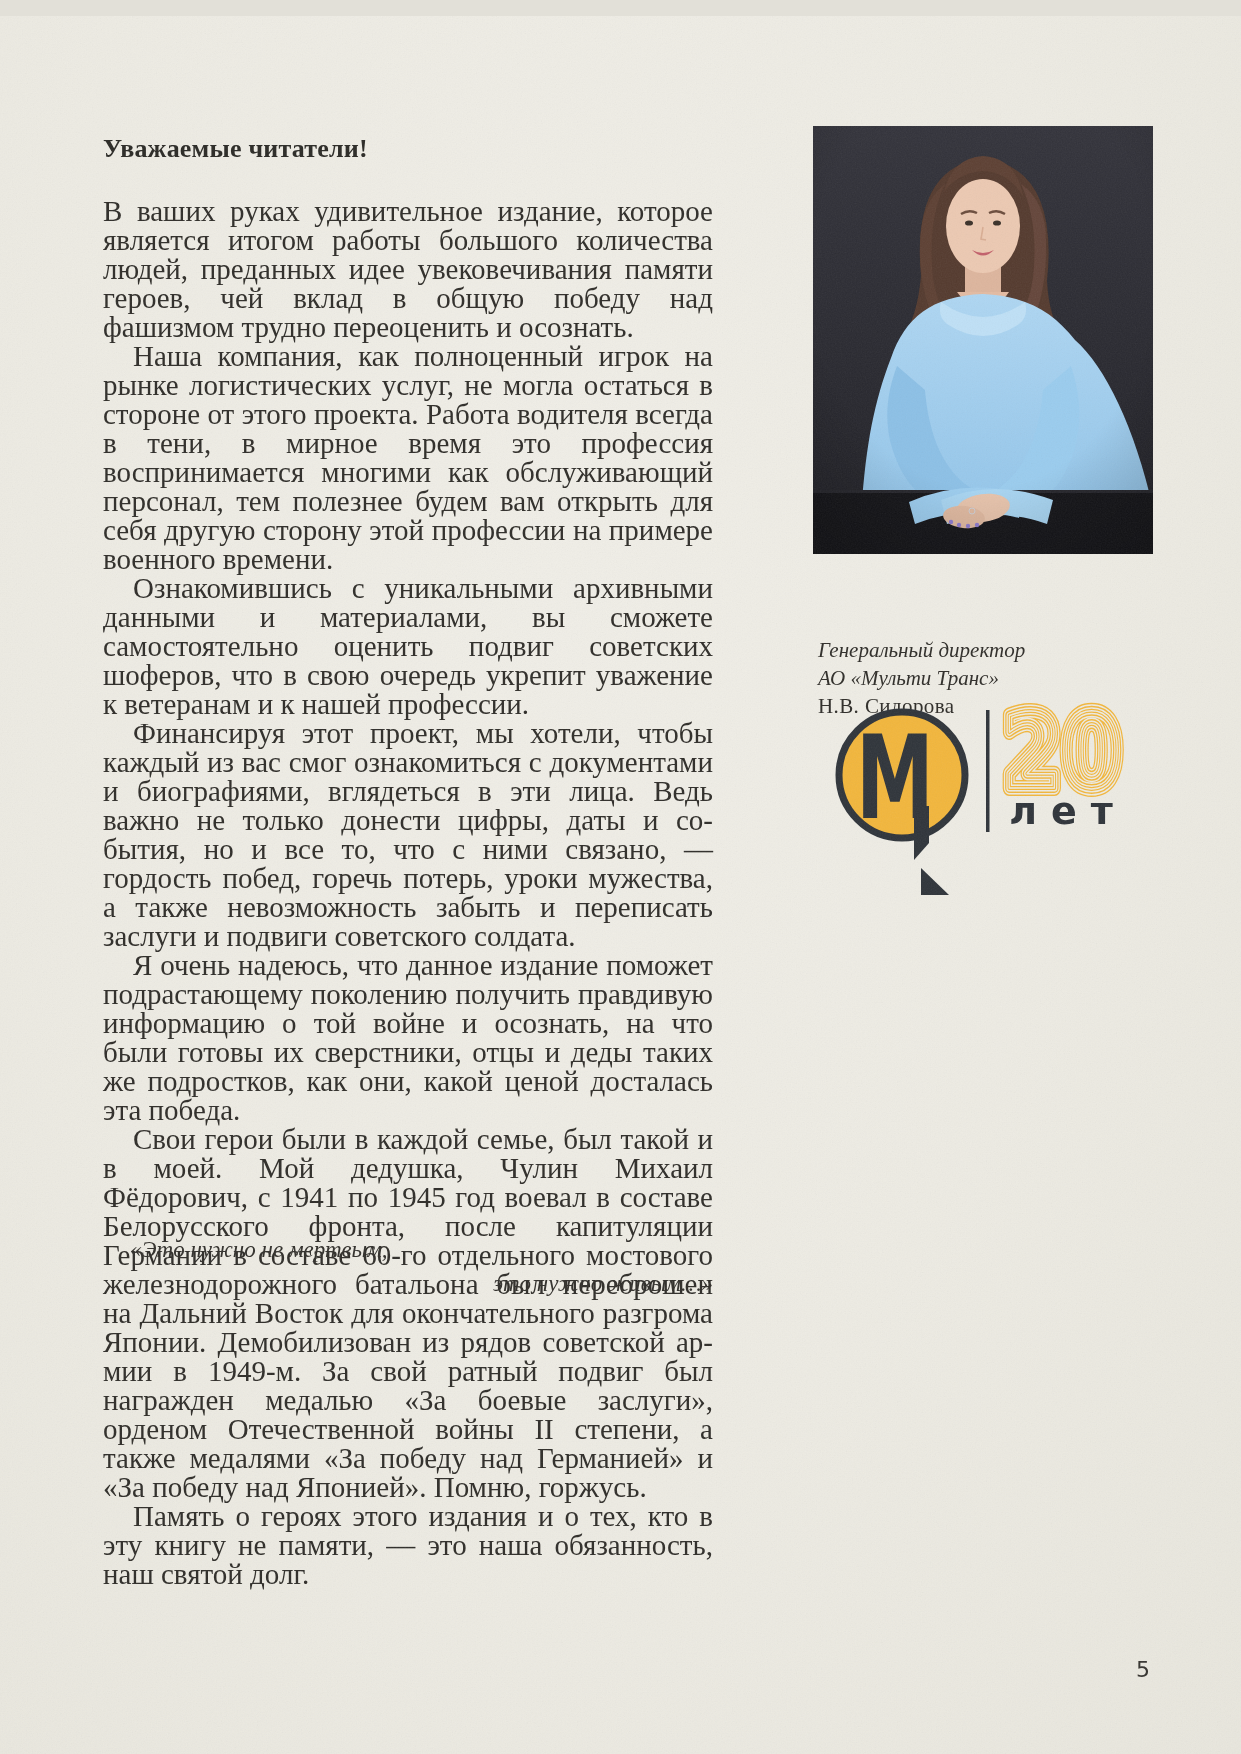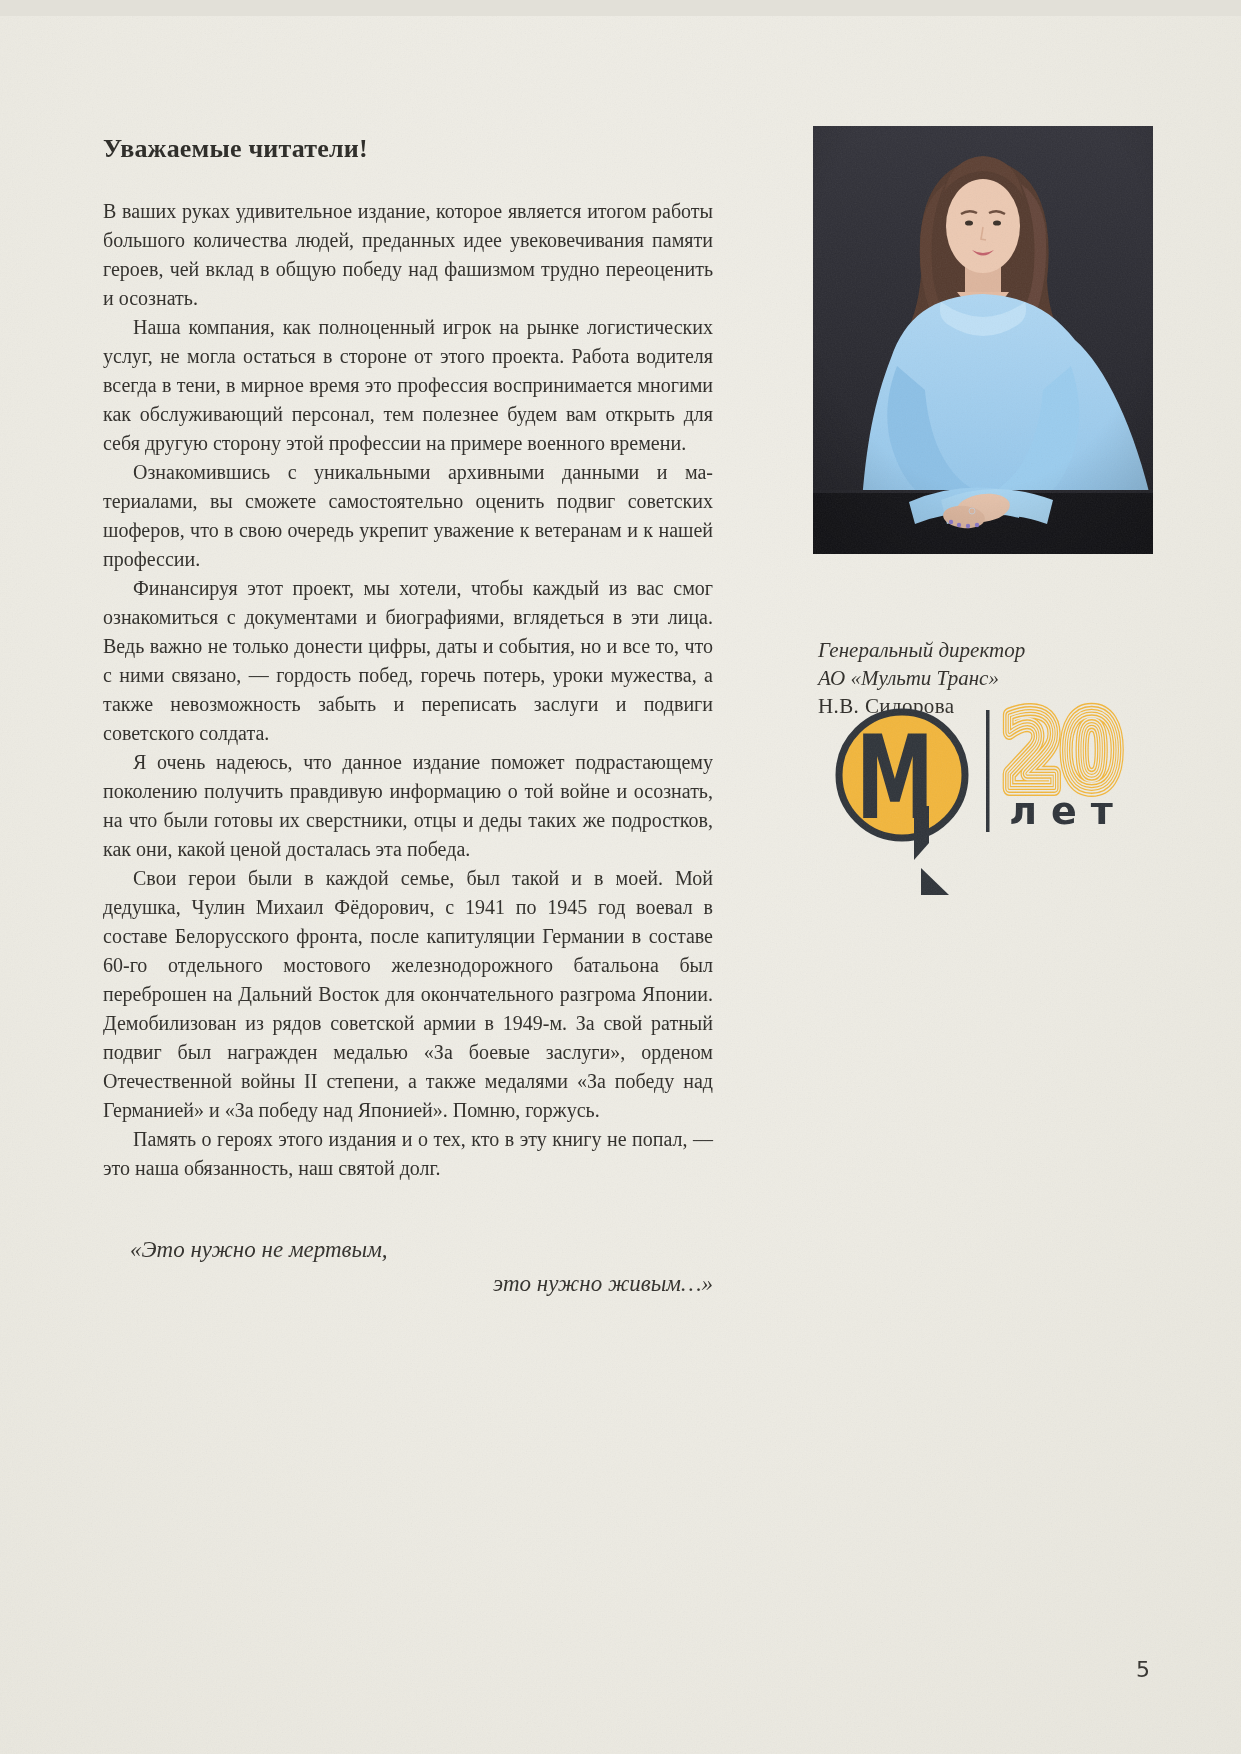--- a/index.html
+++ b/index.html
@@ -3,21 +3,21 @@
 <meta charset="utf-8">
 <style>
   html,body{margin:0;padding:0;background:#e2e0d8;}
   .page{
     position:relative;width:1241px;height:1754px;margin:16px auto;overflow:hidden;
     background:radial-gradient(ellipse at 45% 30%, #f0eee7 0%, #edebe3 55%, #e8e6dd 100%);
     font-family:"Liberation Serif", serif;color:#2f2d29;
   }
   .texture{position:absolute;inset:0;width:100%;height:100%;opacity:.08;pointer-events:none;z-index:40;}
   .heading{position:absolute;left:103px;top:101px;font-size:26px;font-weight:bold;color:#2b2a26;letter-spacing:.2px;}
-  .bodytext{position:absolute;left:103px;top:181px;width:610px;font-size:20px;line-height:29px;text-align:justify;}
+  .bodytext{position:absolute;left:103px;top:181px;width:610px;font-size:29px;line-height:29px;text-align:justify;}
   .bodytext p{margin:0;text-indent:30px;hyphens:manual;-webkit-hyphens:manual;}
   .bodytext p.first{text-indent:0;}
   .quote{position:absolute;left:103px;top:1217px;width:610px;font-size:23px;line-height:34px;font-style:italic;color:#32302c;}
   .quote .l1{padding-left:27px;}
   .quote .l2{padding-left:140px;text-align:right;}
   .photo{position:absolute;left:813px;top:110px;width:340px;height:428px;}
   .caption{position:absolute;left:818px;top:620px;width:335px;font-size:21px;line-height:28px;color:#2f2d29;}
   .caption .cap-it{font-style:italic;}
   .caption .cap-bold{font-weight:normal;letter-spacing:.4px;}
   .logo{position:absolute;left:818px;top:668px;width:337px;height:230px;}
@@ -31,21 +31,21 @@
 
   <h1 class="heading">Уважаемые читатели!</h1>
 
   <div class="bodytext">
     <p class="first">В ваших руках удивительное издание, которое является ито­гом работы большого количества людей, преданных идее уве­ковечивания памяти героев, чей вклад в общую победу над фашизмом трудно переоценить и осознать.</p>
     <p>Наша компания, как полноценный игрок на рынке логи­стических услуг, не могла остаться в стороне от этого проек­та. Работа водителя всегда в тени, в мирное время это профес­сия воспринимается многими как обслуживающий персонал, тем полезнее будем вам открыть для себя другую сторону этой профессии на примере военного времени.</p>
     <p>Ознакомившись с уникальными архивными данными и ма­териалами, вы сможете самостоятельно оценить подвиг совет­ских шоферов, что в свою очередь укрепит уважение к ветера­нам и к нашей профессии.</p>
     <p>Финансируя этот проект, мы хотели, чтобы каждый из вас смог ознакомиться с документами и биографиями, вглядеться в эти лица. Ведь важно не только донести цифры, даты и со­бытия, но и все то, что с ними связано, — гордость побед, го­речь потерь, уроки мужества, а также невозможность забыть и переписать заслуги и подвиги советского солдата.</p>
     <p>Я очень надеюсь, что данное издание поможет подраста­ющему поколению получить правдивую информацию о той войне и осознать, на что были готовы их сверстники, отцы и деды таких же подростков, как они, какой ценой досталась эта победа.</p>
     <p>Свои герои были в каждой семье, был такой и в моей. Мой дедушка, Чулин Михаил Фёдорович, с 1941 по 1945 год воевал в составе Белорусского фронта, после капитуляции Германии в составе 60-го отдельного мостового железнодорожного ба­тальона был переброшен на Дальний Восток для окончатель­ного разгрома Японии. Демобилизован из рядов советской ар­мии в 1949-м. За свой ратный подвиг был награжден медалью «За боевые заслуги», орденом Отечественной войны II степе­ни, а также медалями «За победу над Германией» и «За побе­ду над Японией». Помню, горжусь.</p>
-    <p>Память о героях этого издания и о тех, кто в эту книгу не попал, — это наша обязанность, наш святой долг.</p>
+    <p>Память о героях этого издания и о тех, кто в эту книгу не памяти, — это наша обязанность, наш святой долг.</p>
   </div>
 
   <div class="quote">
     <div class="l1">«Это нужно не мертвым,</div>
     <div class="l2">это нужно живым…»</div>
   </div>
 
   <svg class="photo" viewBox="0 0 340 428" aria-hidden="true">
     <defs>
       <linearGradient id="bgGrad" x1="0" y1="0" x2="0" y2="1">

